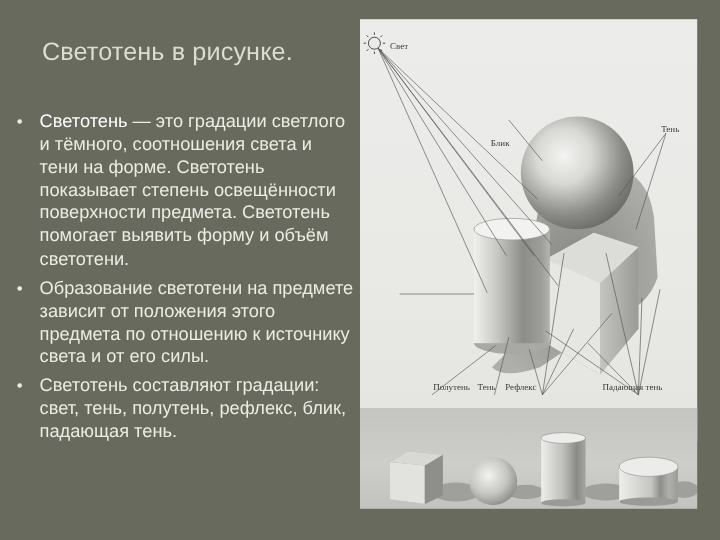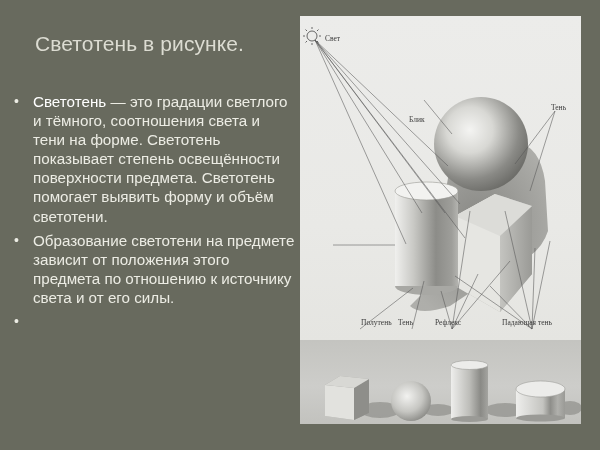--- a/index.html
+++ b/index.html
@@ -91,20 +91,21 @@
   <li class="bullet">
     <span class="bullet-dot">•</span>
     <b>Светотень</b><span> — это градации светлого и тёмного, соотношения света и тени на форме. Светотень показывает степень освещённости поверхности предмета. Светотень помогает выявить форму и объём светотени.</span>
   </li>
   <li class="bullet">
     <span class="bullet-dot">•</span>
     <span>Образование светотени на предмете зависит от положения этого предмета по отношению к источнику света и от его силы.</span>
   </li>
   <li class="bullet">
     <span class="bullet-dot">•</span>
+    <span>Светотень составляют градации: свет, тень, полутень, рефлекс, блик, падающая тень.</span>
   </li>
 </ul>
 
 <div class="panel panel-top">
   <svg width="281" height="320" viewBox="0 0 281 320">
     <defs>
       <radialGradient id="sphereGrad" cx="0.38" cy="0.35" r="0.7">
         <stop offset="0" stop-color="#f4f4f2"></stop>
         <stop offset="0.35" stop-color="#d8d8d4"></stop>
         <stop offset="0.75" stop-color="#8a8a86"></stop>
@@ -183,21 +184,21 @@
       <line x1="232" y1="313" x2="250" y2="225"></line>
       <line x1="232" y1="313" x2="155" y2="260"></line>
     </g>
   </svg>
 
   <span class="lbl" style="left:25px; top:18px;">Свет</span>
   <span class="lbl" style="left:109px; top:75px;margin-top:24px;">Блик</span>
   <span class="lbl" style="left:251px; top:87px;">Тень</span>
   <span class="lbl" style="left:41px; top:302px;padding-left:20px;">Полутень</span>
   <span class="lbl" style="left:98px; top:302px;">Тень</span>
-  <span class="lbl" style="left:135px; top:302px;">Рефлекс</span>
+  <span class="lbl" style="left:121px; top:302px;">Рефлекс</span>
   <span class="lbl" style="left:202px; top:302px;text-align:center;">Падающая тень</span>
 </div>
 
 <div class="panel panel-bottom">
   <svg width="281" height="84" viewBox="0 0 281 84">
     <defs>
       <radialGradient id="ballGrad" cx="0.4" cy="0.38" r="0.65">
         <stop offset="0" stop-color="#f2f2f0"></stop>
         <stop offset="0.6" stop-color="#c6c6c2"></stop>
         <stop offset="1" stop-color="#8e8e8a"></stop>

